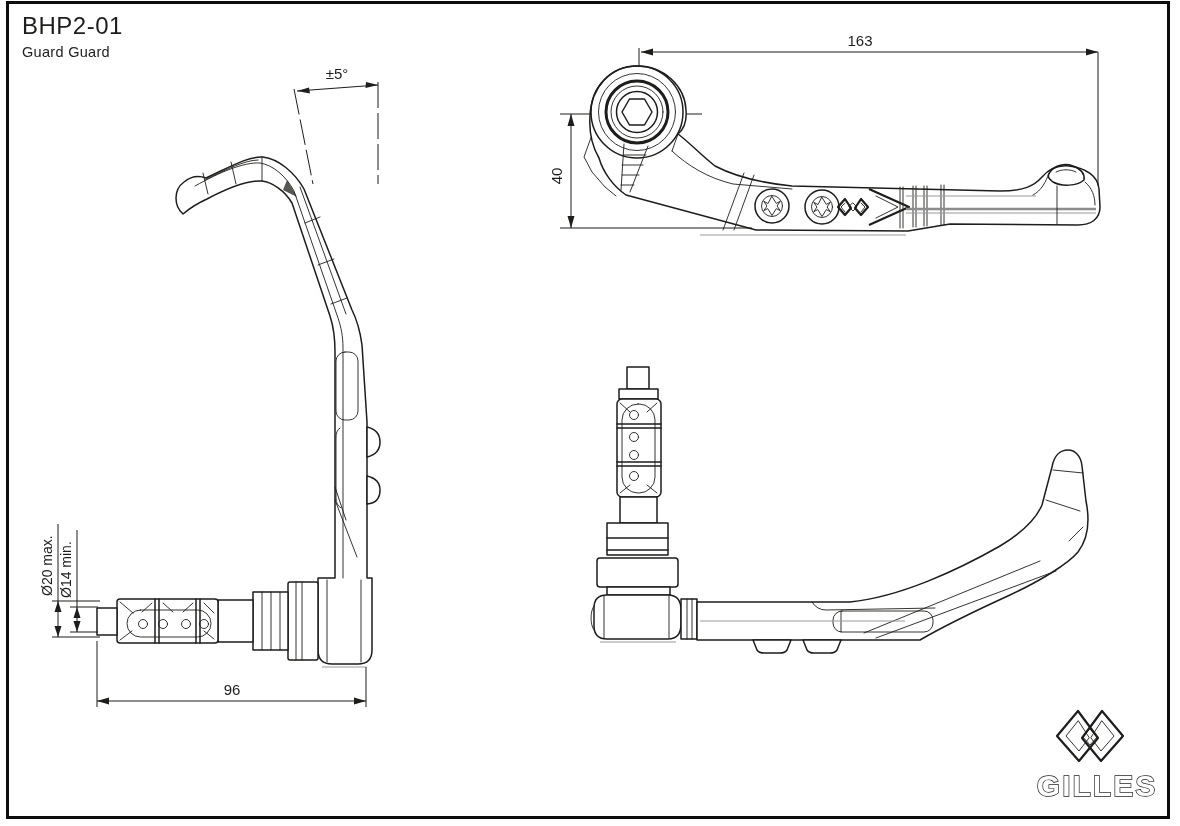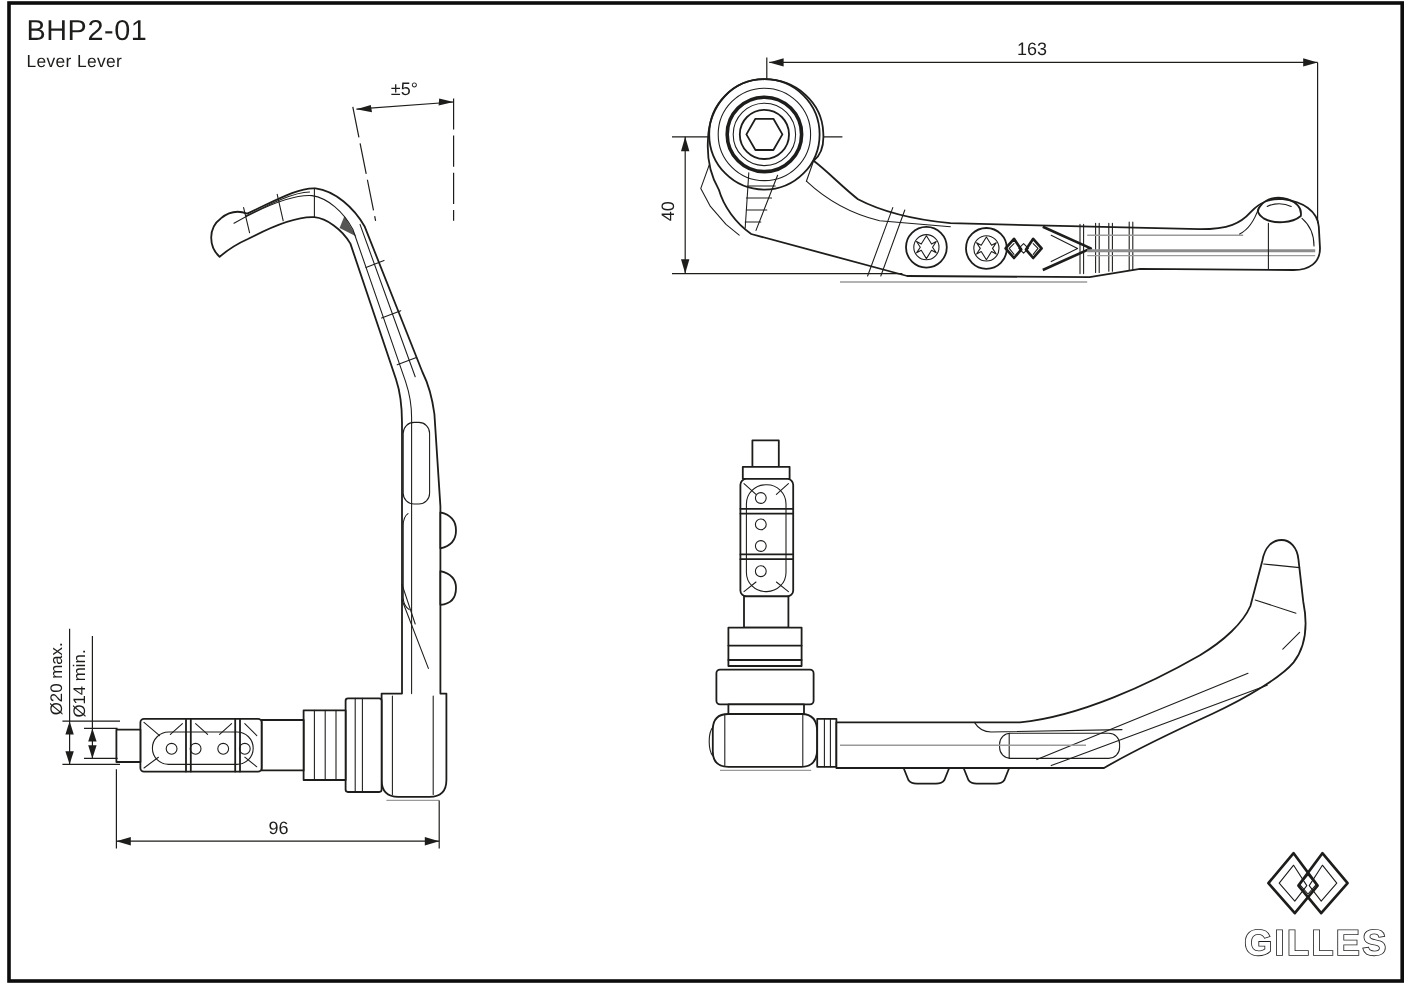--- a/index.html
+++ b/index.html
@@ -34,21 +34,21 @@
   }
 </style>
 </head>
 <body>
 
 <div class="sheet">
   <div class="frame"></div>
 
   <div class="titleblock">
     <div class="title">BHP2-01</div>
-    <div class="subtitle">Lever Lever</div>
+    <div class="subtitle">Guard Guard</div>
   </div>
 
   <svg class="drawing" width="1180" height="826" viewBox="0 0 1180 826" xmlns="http://www.w3.org/2000/svg">
 
     <g>
 
       <path class="lnf" d="M 183 214
         C 174 206 173 190 184 182 C 190 177 198 175 206 178
         C 228 168 248 156 263 157 C 279 159 295 173 304 189
         L 352 310 C 357 320 360 330 362 345

